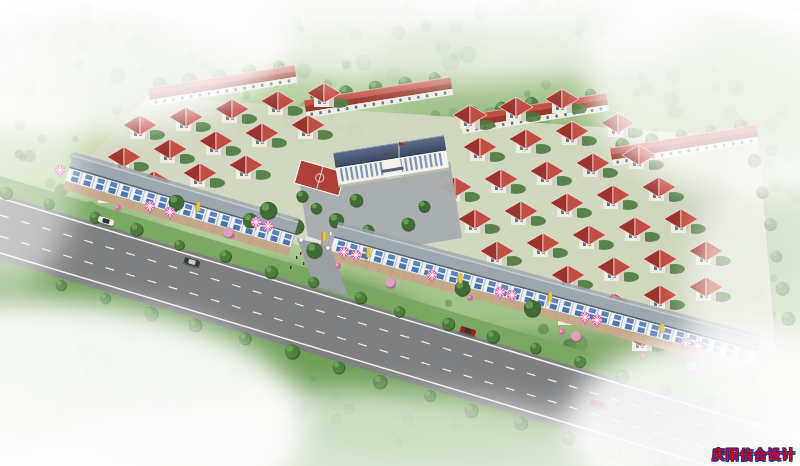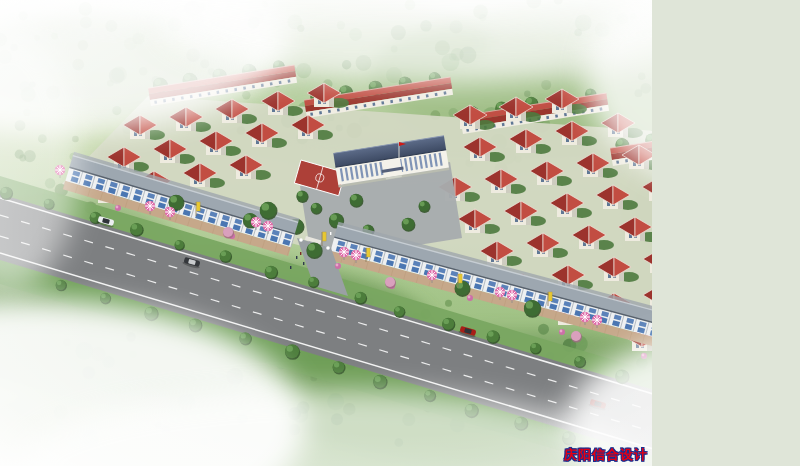--- a/index.html
+++ b/index.html
@@ -1,16 +1,16 @@
 <!DOCTYPE html>
 <html><head>
 <meta charset="utf-8">
 <style>
   html,body{margin:0;padding:0;background:#dfe5d8;font-family:"DejaVu Sans",sans-serif;}
-  #stage{position:relative;width:652px;height:466px;overflow:hidden;background:#eef3e6;}
+  #stage{position:relative;width:800px;height:466px;overflow:hidden;background:#eef3e6;}
   #scene{position:absolute;left:0;top:0;}
   #watermark{
     position:absolute;right:4px;bottom:2px;
     font-size:13px;font-weight:bold;letter-spacing:1px;
     color:#e60012;
     text-shadow:1px 1px 0 #1c2f8f,-1px -1px 0 #1c2f8f,1px -1px 0 #1c2f8f,-1px 1px 0 #1c2f8f,0 1px 0 #1c2f8f,0 -1px 0 #1c2f8f;
     font-family:"DejaVu Sans",sans-serif;
   }
 </style>
 </head>

